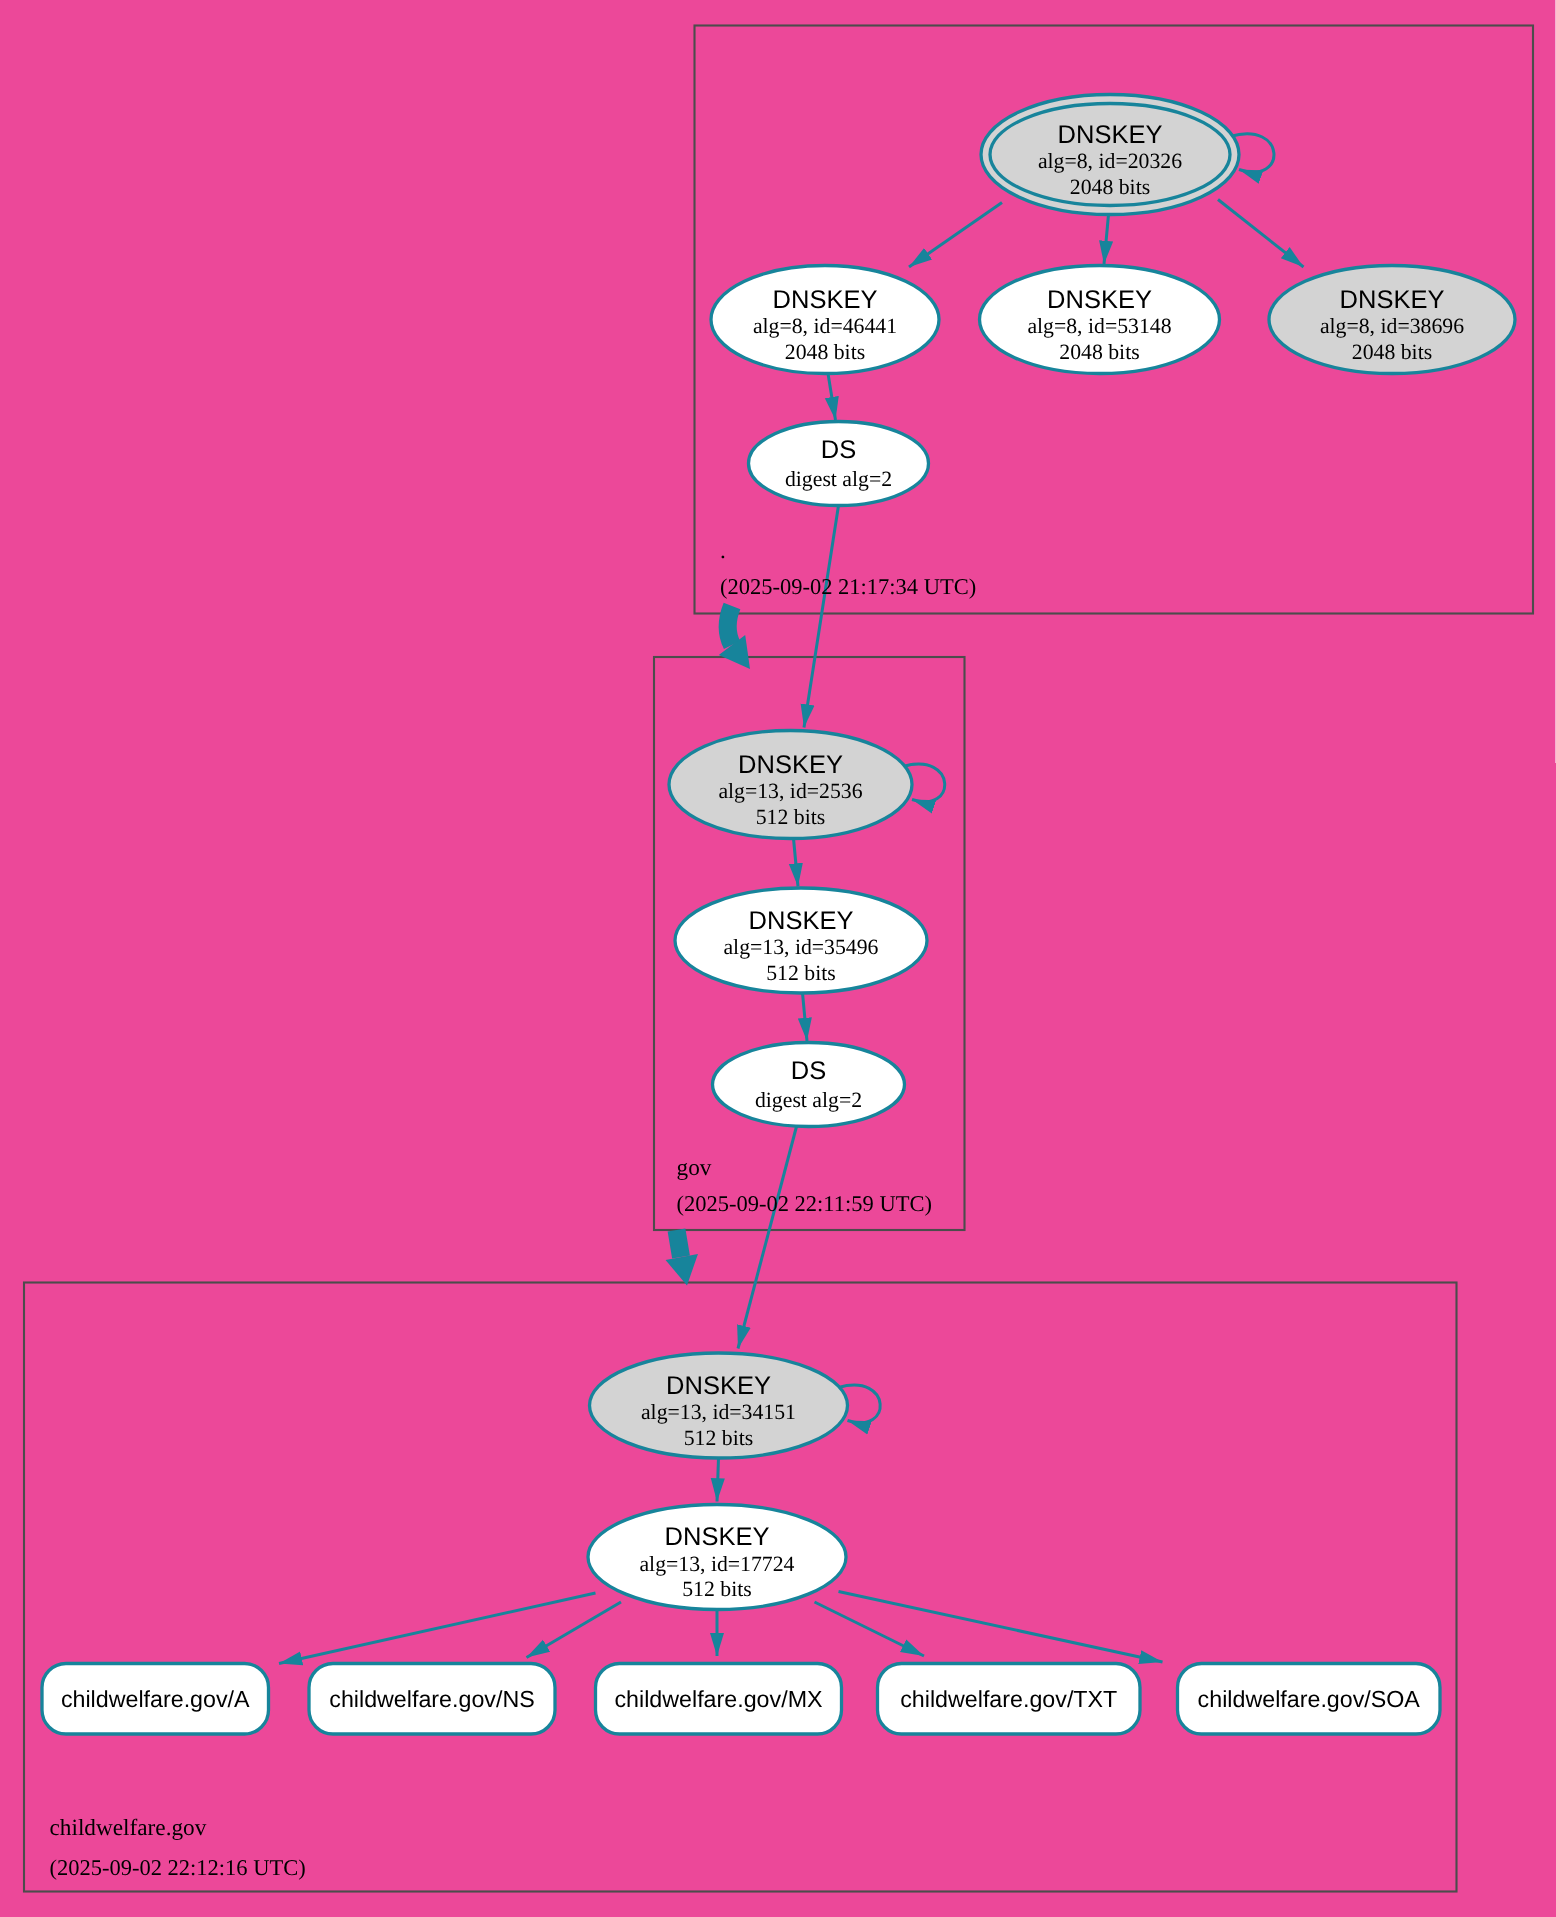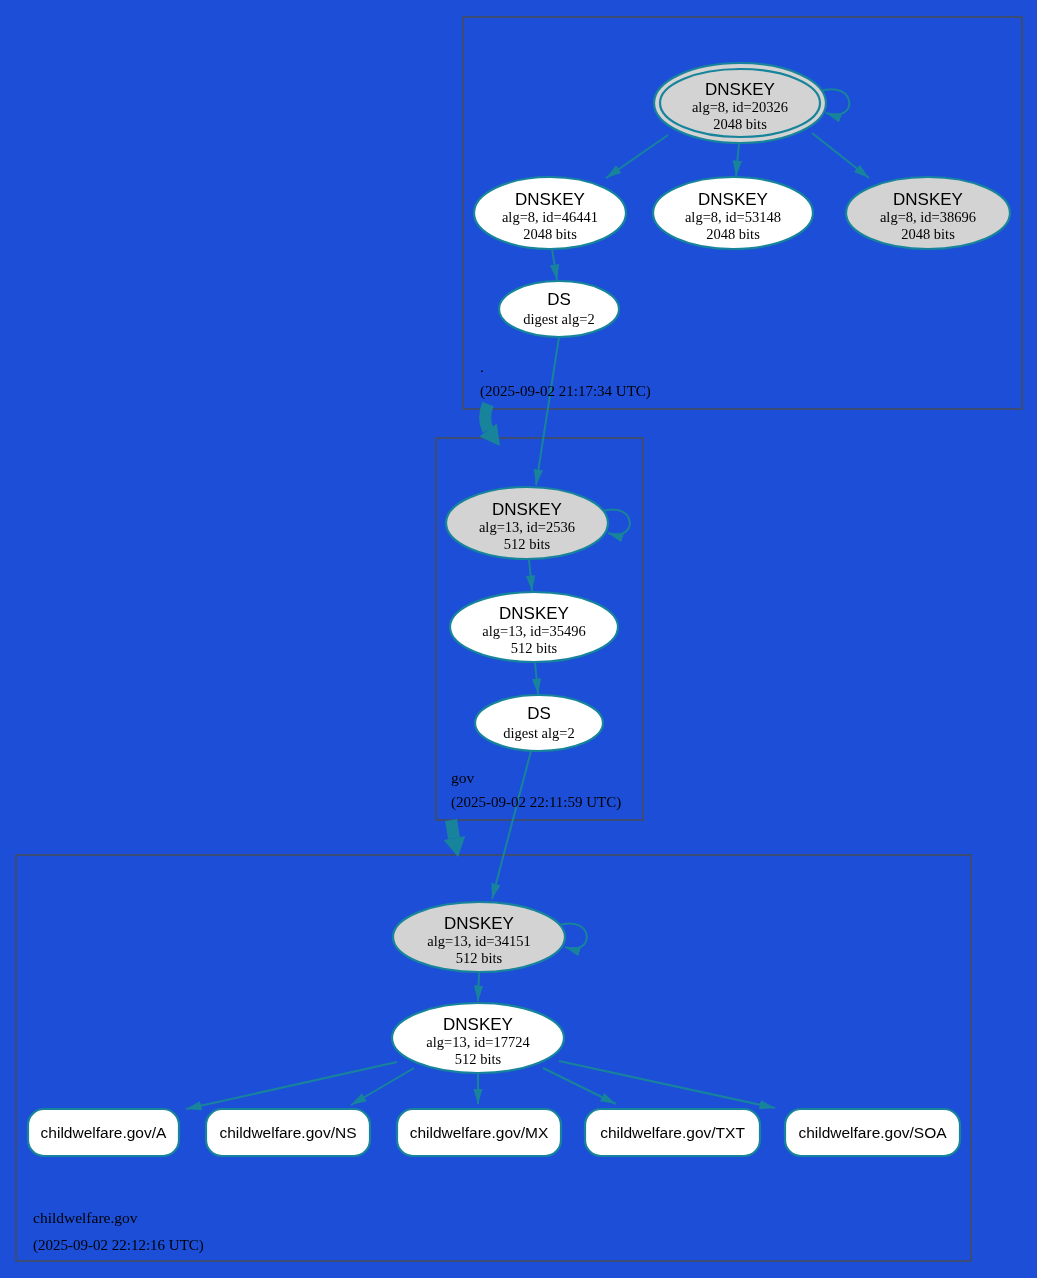--- a/index.html
+++ b/index.html
@@ -1,16 +1,16 @@
 <!DOCTYPE html>
 <html><head>
 <meta charset="utf-8">
 <style>
   html,body{margin:0;padding:0;background:#ffffff;}
-  .stage{position:relative;width:1037px;height:1278px;background:#1d4ed8;}
+  .stage{position:relative;width:1037px;height:1278px;background:#ec4899;}
   svg{display:block;}
   .cluster{fill:none;stroke:#4c4c4c;stroke-width:1.4px;}
   .edge{fill:none;stroke:#17849b;stroke-width:2px;}
   .node{stroke:#17849b;stroke-width:2.2px;}
   .node-white{fill:#ffffff;}
   .node-none{fill:none;}
   .rrset{fill:#ffffff;stroke:#17849b;stroke-width:2.2px;}
   .thick{fill:none;stroke:#17849b;stroke-width:12px;stroke-linecap:butt;}
   .thick-head{fill:#17849b;stroke:none;}
   text{fill:#000000;}

